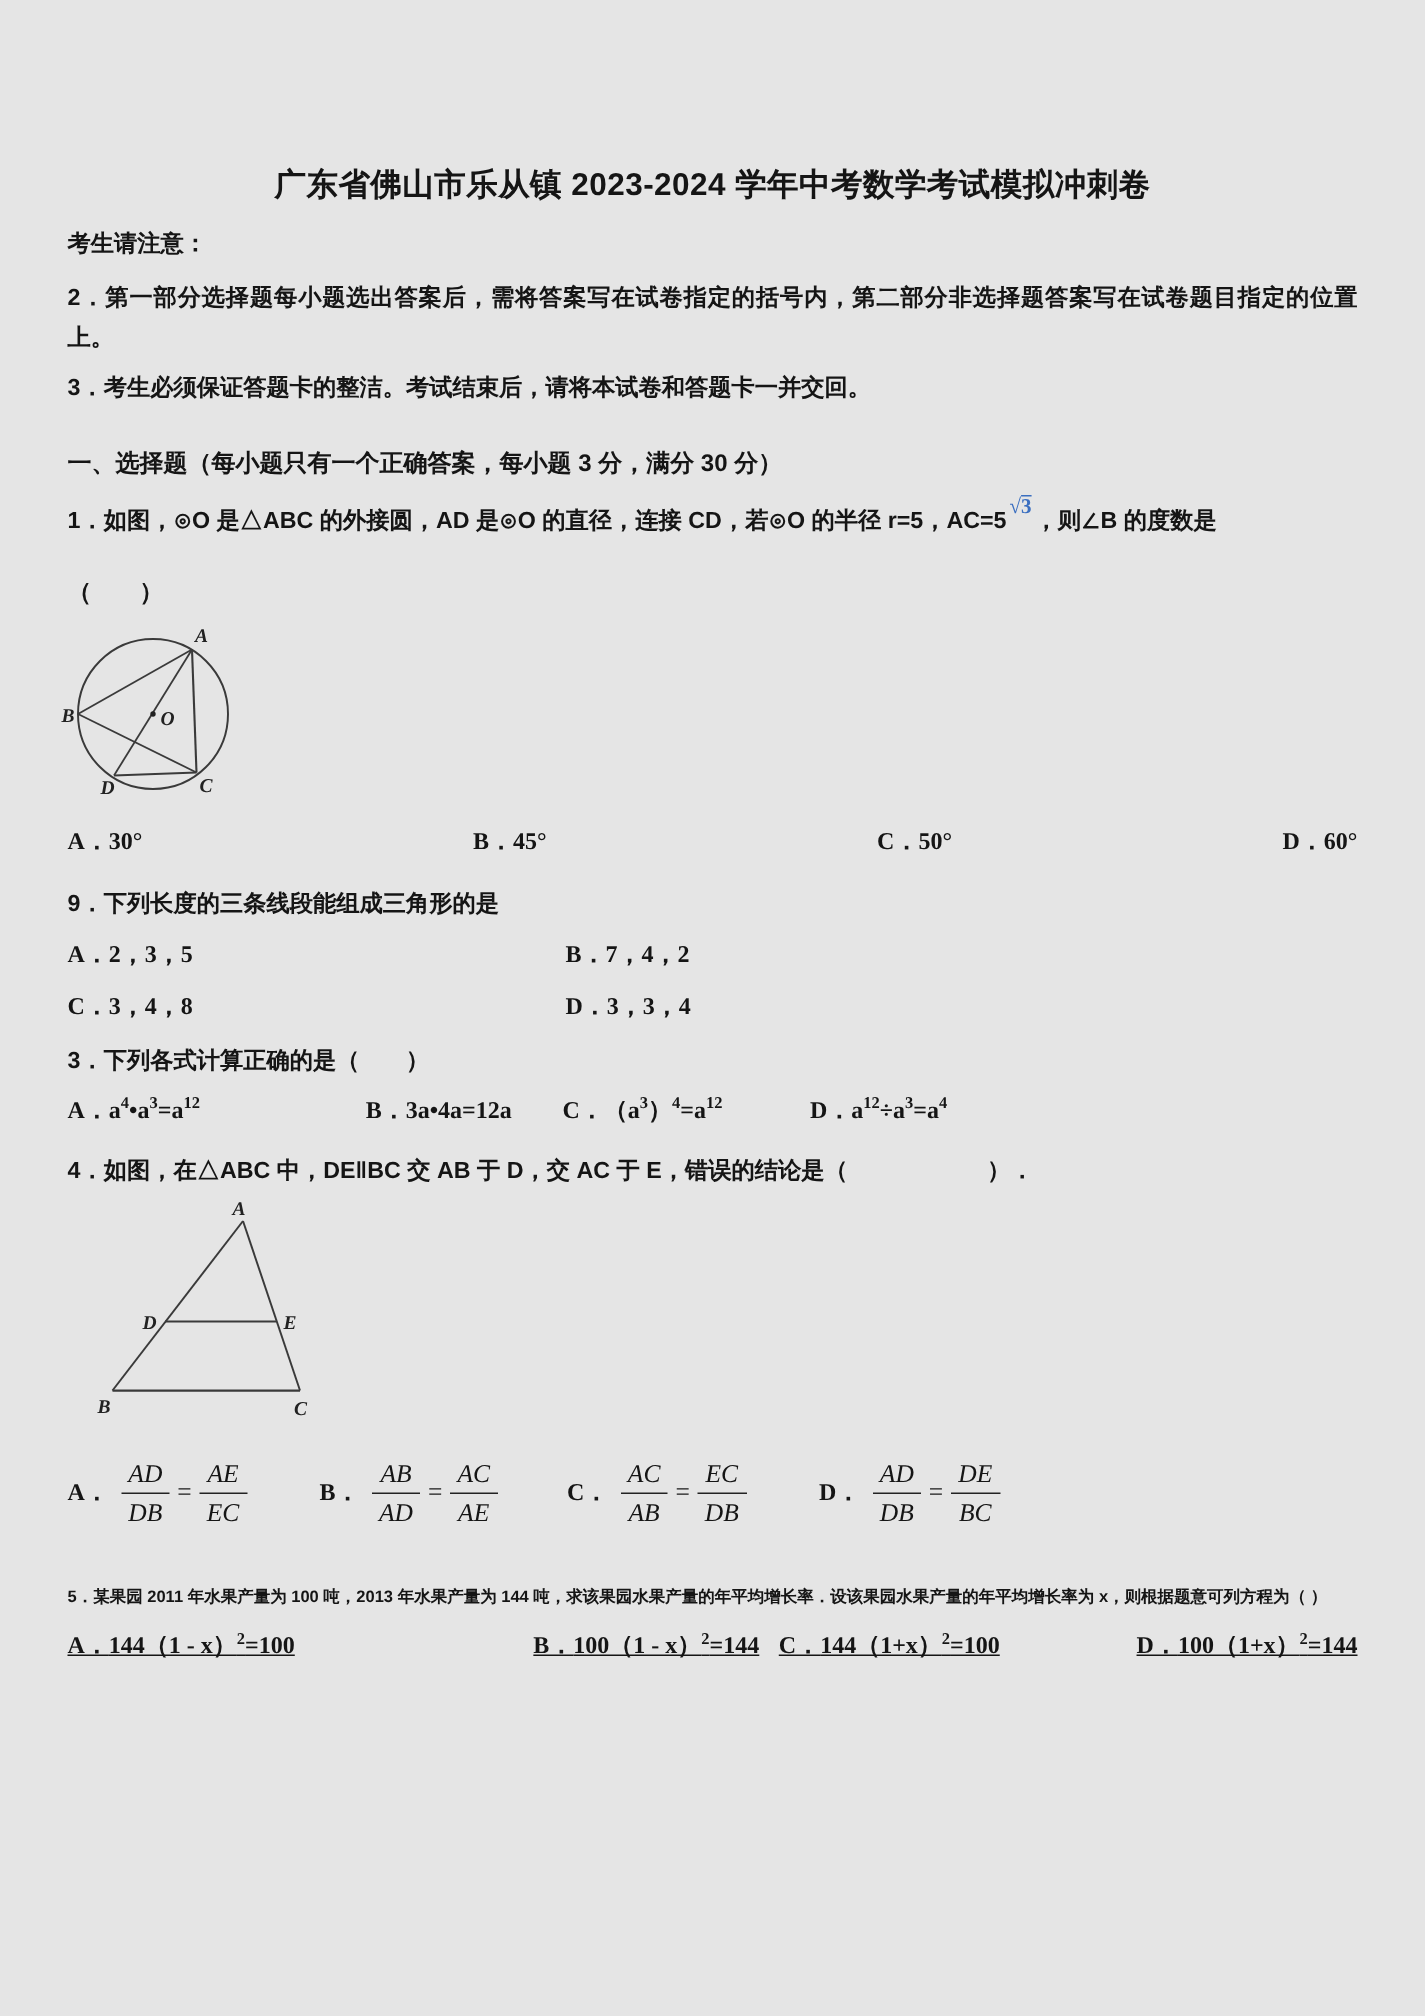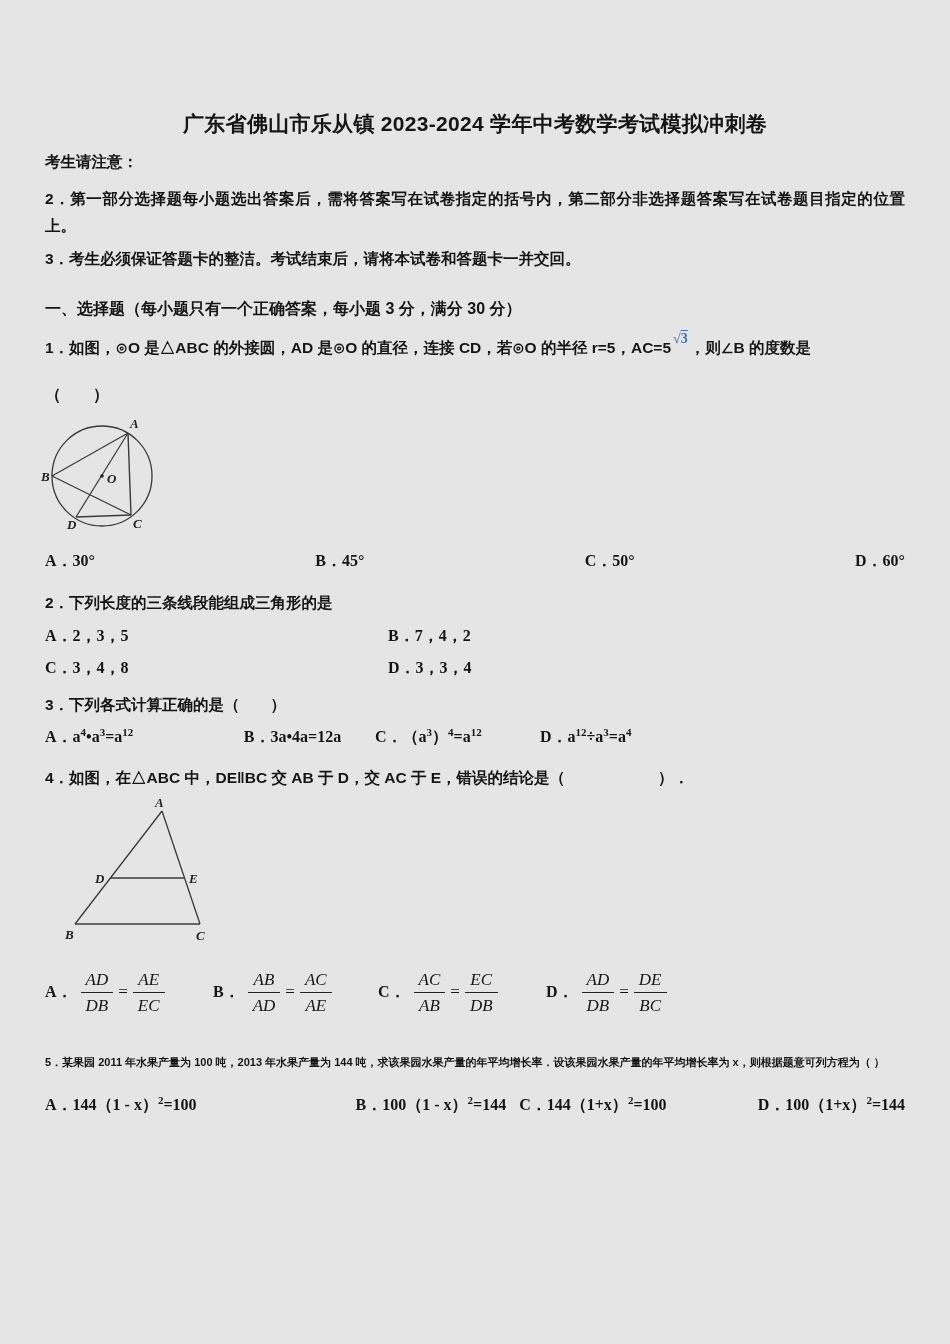--- a/index.html
+++ b/index.html
@@ -24,42 +24,42 @@
   .radical { position:relative; top:-10px; font-size:14px; font-family:"Liberation Serif", serif; font-weight:600; padding:0 2px; }
   .radical .radicand { text-decoration:overline; }
 
   .paren-line { margin:24px 0 0; font-size:16px; font-weight:600; }
 
   .figure { display:block; margin:6px 0 0 -5px; }
   .figure.tri { margin:6px 0 0 10px; }
   .fig-label { font-family:"Liberation Serif", serif; font-style:italic; font-weight:700; font-size:13px; fill:#222; }
 
   .opts-inline { margin:13px 0 16px; display:flex; gap:28px;justify-content:space-between; }
-  .opts-grid2 { margin:11px 0 0; display:grid; grid-template-columns:332px 1fr; row-gap:14px;gap:11px; }
+  .opts-grid2 { margin:11px 0 0; display:grid; grid-template-columns:332px 1fr; row-gap:14px; }
   .opts-row4 { margin:10px 0 0; display:flex; }
   .opts-row4 .opt:nth-child(1){ width:165px; }
   .opts-row4 .opt:nth-child(2){ width:165px;text-align:center; }
   .opts-row4 .opt:nth-child(3){ width:165px; }
 
   .opt { font-family:"Liberation Serif", serif; font-weight:700; font-size:16px; white-space:nowrap; }
   .opt-label { font-weight:700; }
 
   .frac-row { margin:15px 0 0; display:flex; align-items:center; height:62px; }
   .frac-row .fopt:nth-child(1){ width:168px; }
   .frac-row .fopt:nth-child(2){ width:165px; }
   .frac-row .fopt:nth-child(3){ width:168px; }
   .fopt { display:flex; align-items:center; font-family:"Liberation Serif", serif; font-size:16px; }
   .fopt .opt-label { font-weight:700; margin-right:8px; }
   .frac { display:inline-block; text-align:center; font-style:italic; font-weight:400; font-size:17px; line-height:1; }
   .frac .num { display:block; padding:0 5px 4px; border-bottom:1.4px solid #222; }
   .frac .den { display:block; padding:4px 5px 0; }
   .eq { margin:0 5px; font-weight:400; font-size:17px; }
 
   .q5-stem { margin:21px 0 0; width:866px; font-size:11px; font-weight:700; line-height:37px; text-align:justify; }
-  .opts-q5 { margin:14px 0 0; display:flex; gap:13px; }
+  .opts-q5 { margin:3px 0 0; display:flex; gap:13px;text-decoration:underline; }
   .opts-q5 .opt:nth-child(1){ width:247px; }
   .opts-q5 .opt:nth-child(2){ width:230px;text-align:right; }
   .opts-q5 .opt:nth-child(3){ width:240px; }
 </style>
 </head>
 <body>
 
 <div class="page">
   <div class="content">
 
@@ -90,21 +90,21 @@
       <text class="fig-label" x="67" y="71">O</text>
     </svg>
 
     <div class="opts-inline">
       <span class="opt"><b class="opt-label">A．</b><span>30°</span></span>
       <span class="opt"><b class="opt-label">B．</b><span>45°</span></span>
       <span class="opt"><b class="opt-label">C．</b><span>50°</span></span>
       <span class="opt"><b class="opt-label">D．</b><span>60°</span></span>
     </div>
 
-    <p class="stem" style="margin-top:19px">2．下列长度的三条线段能组成三角形的是</p>
+    <p class="stem" style="margin-top:19px">9．下列长度的三条线段能组成三角形的是</p>
 
     <div class="opts-grid2">
       <span class="opt"><b class="opt-label">A．</b><span>2，3，5</span></span>
       <span class="opt"><b class="opt-label">B．</b><span>7，4，2</span></span>
       <span class="opt"><b class="opt-label">C．</b><span>3，4，8</span></span>
       <span class="opt"><b class="opt-label">D．</b><span>3，3，4</span></span>
     </div>
 
     <p class="stem" style="margin-top:14px">3．下列各式计算正确的是（　　）</p>
 

